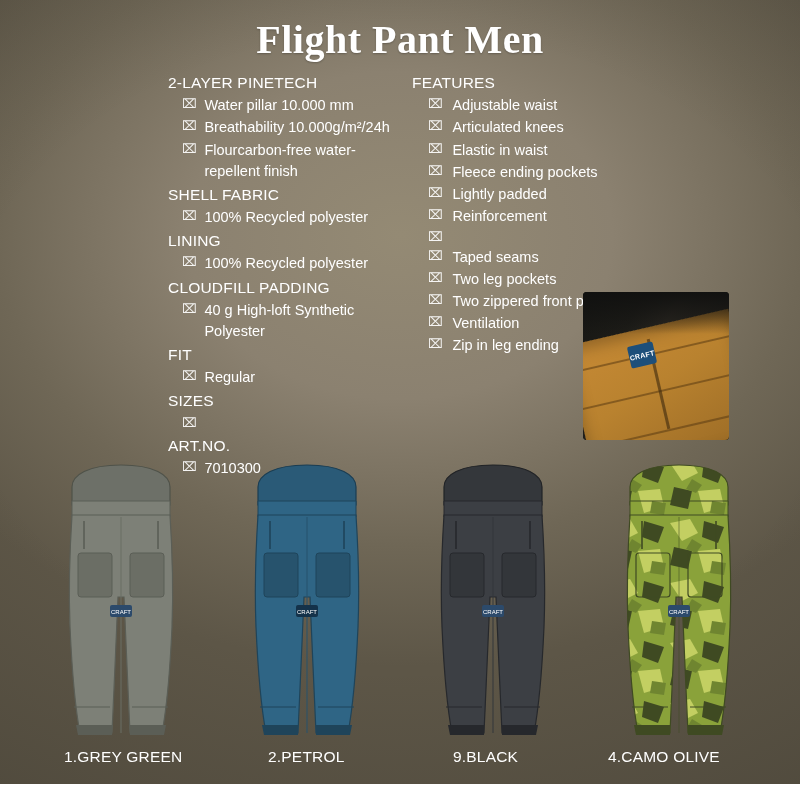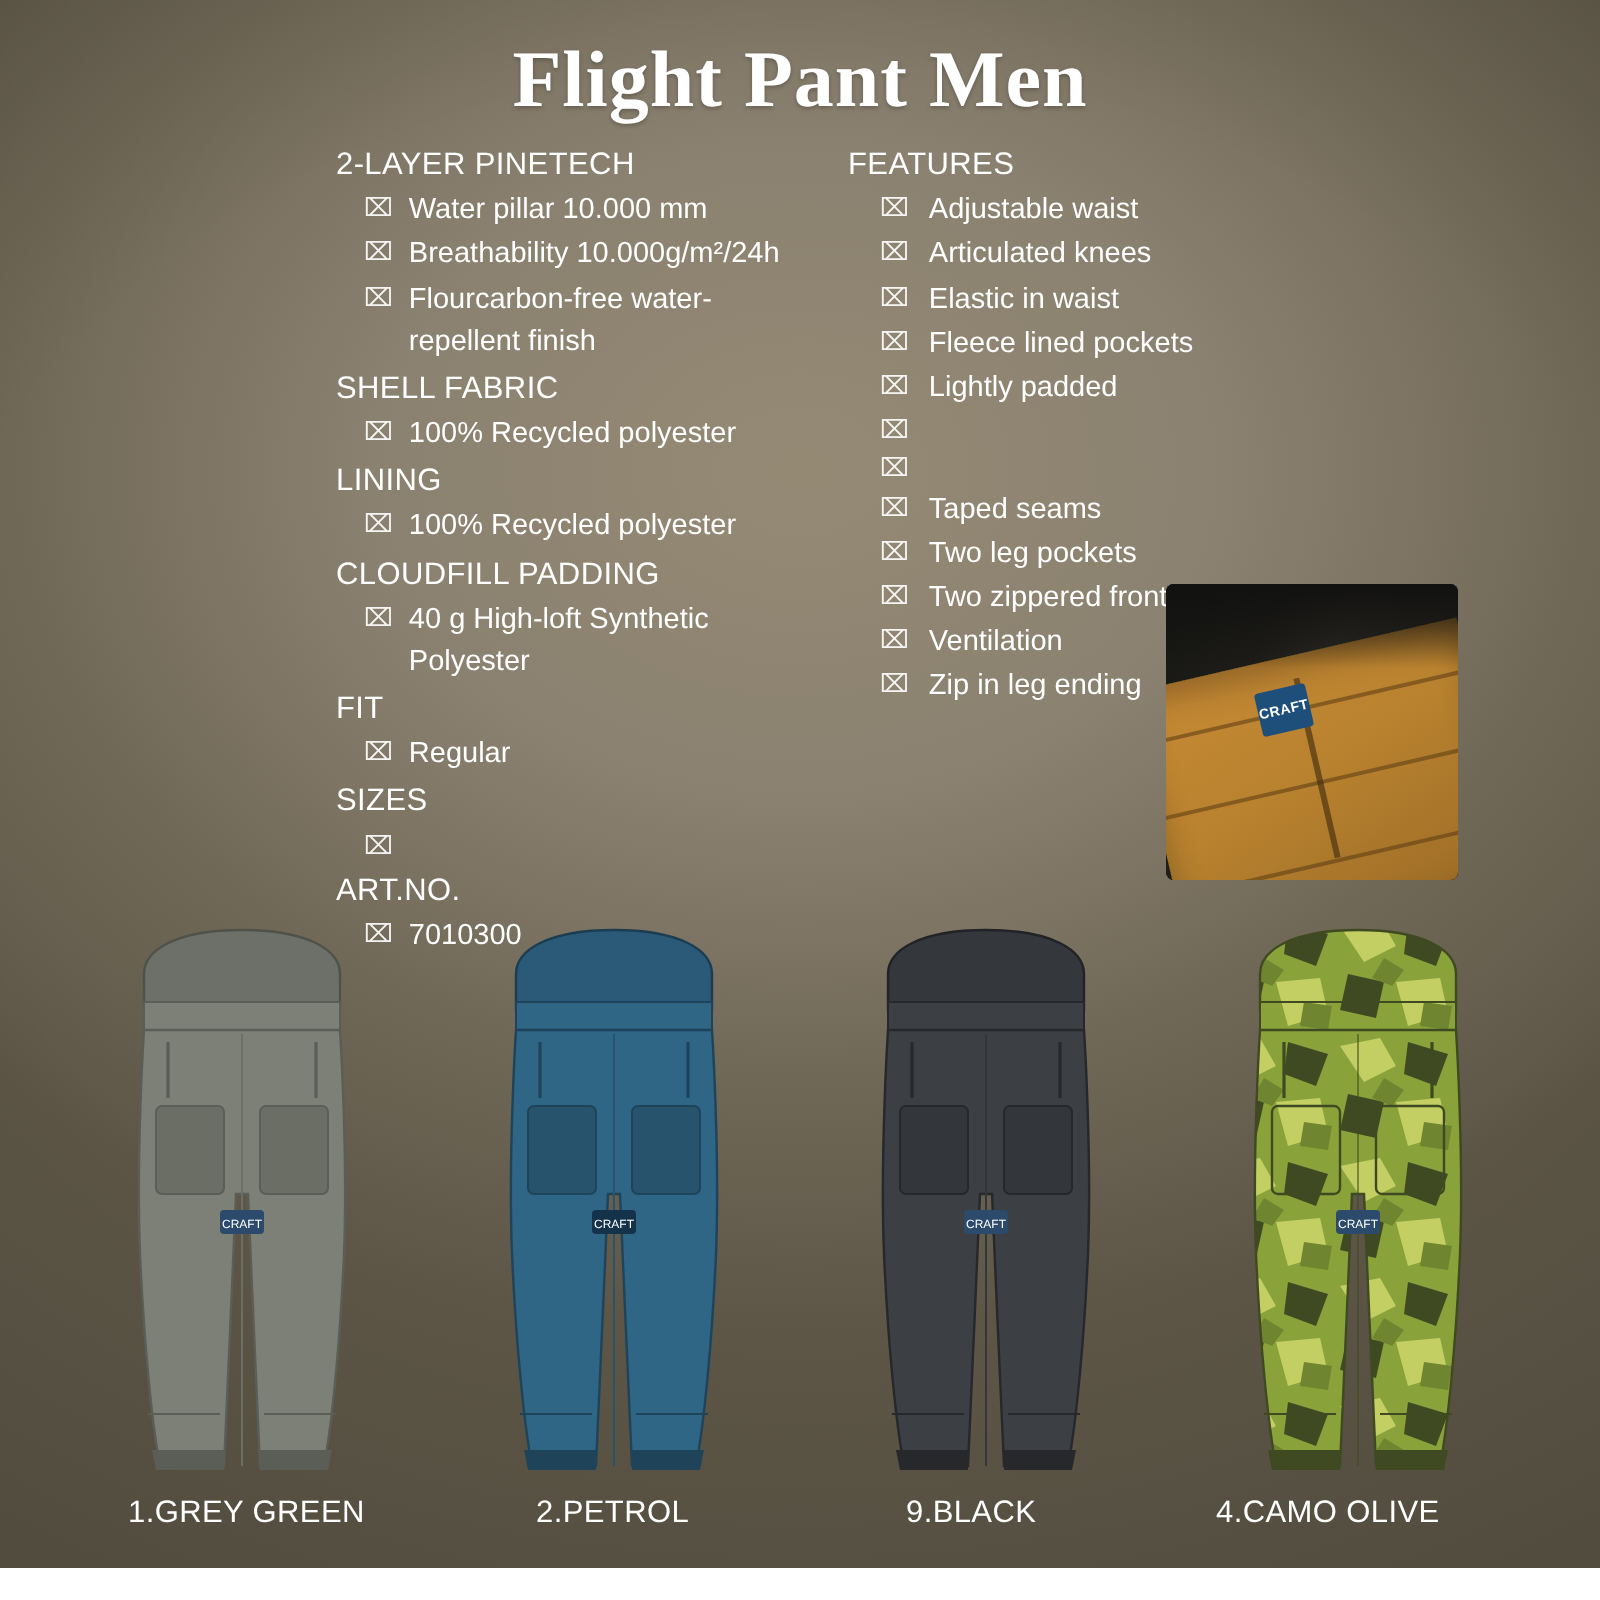--- a/index.html
+++ b/index.html
@@ -39,21 +39,21 @@
     text-shadow: 0 1px 2px rgba(0,0,0,.25);
   }
 
   
   .specs {
     position: absolute;
     top: 70px;
     left: 168px;
     width: 620px;
     display: flex;
-    gap: 24px;
+    gap: 12px;
     font-size: 14.5px;
     line-height: 1.45;
   }
   .col-left { width: 232px; }
   .col-right { width: 330px; }
 
   .grp-head {
     font-size: 15.5px;
     letter-spacing: .2px;
     margin: 2px 0 1px 0;
@@ -239,28 +239,29 @@
         <li>
             <span class="bx">⌧</span>
             <span class="btxt">Articulated knees</span>
           </li>
         <li>
             <span class="bx">⌧</span>
             <span class="btxt">Elastic in waist</span>
           </li>
         <li>
             <span class="bx">⌧</span>
-            <span class="btxt">Fleece lined pockets</span>
+            <span class="btxt">Fleece ending pockets</span>
           </li>
         <li>
             <span class="bx">⌧</span>
             <span class="btxt">Lightly padded</span>
           </li>
         <li>
             <span class="bx">⌧</span>
+            <span class="btxt">Reinforcement</span>
           </li>
         <li>
             <span class="bx">⌧</span>
           </li>
         <li>
             <span class="bx">⌧</span>
             <span class="btxt">Taped seams</span>
           </li>
         <li>
             <span class="bx">⌧</span>

